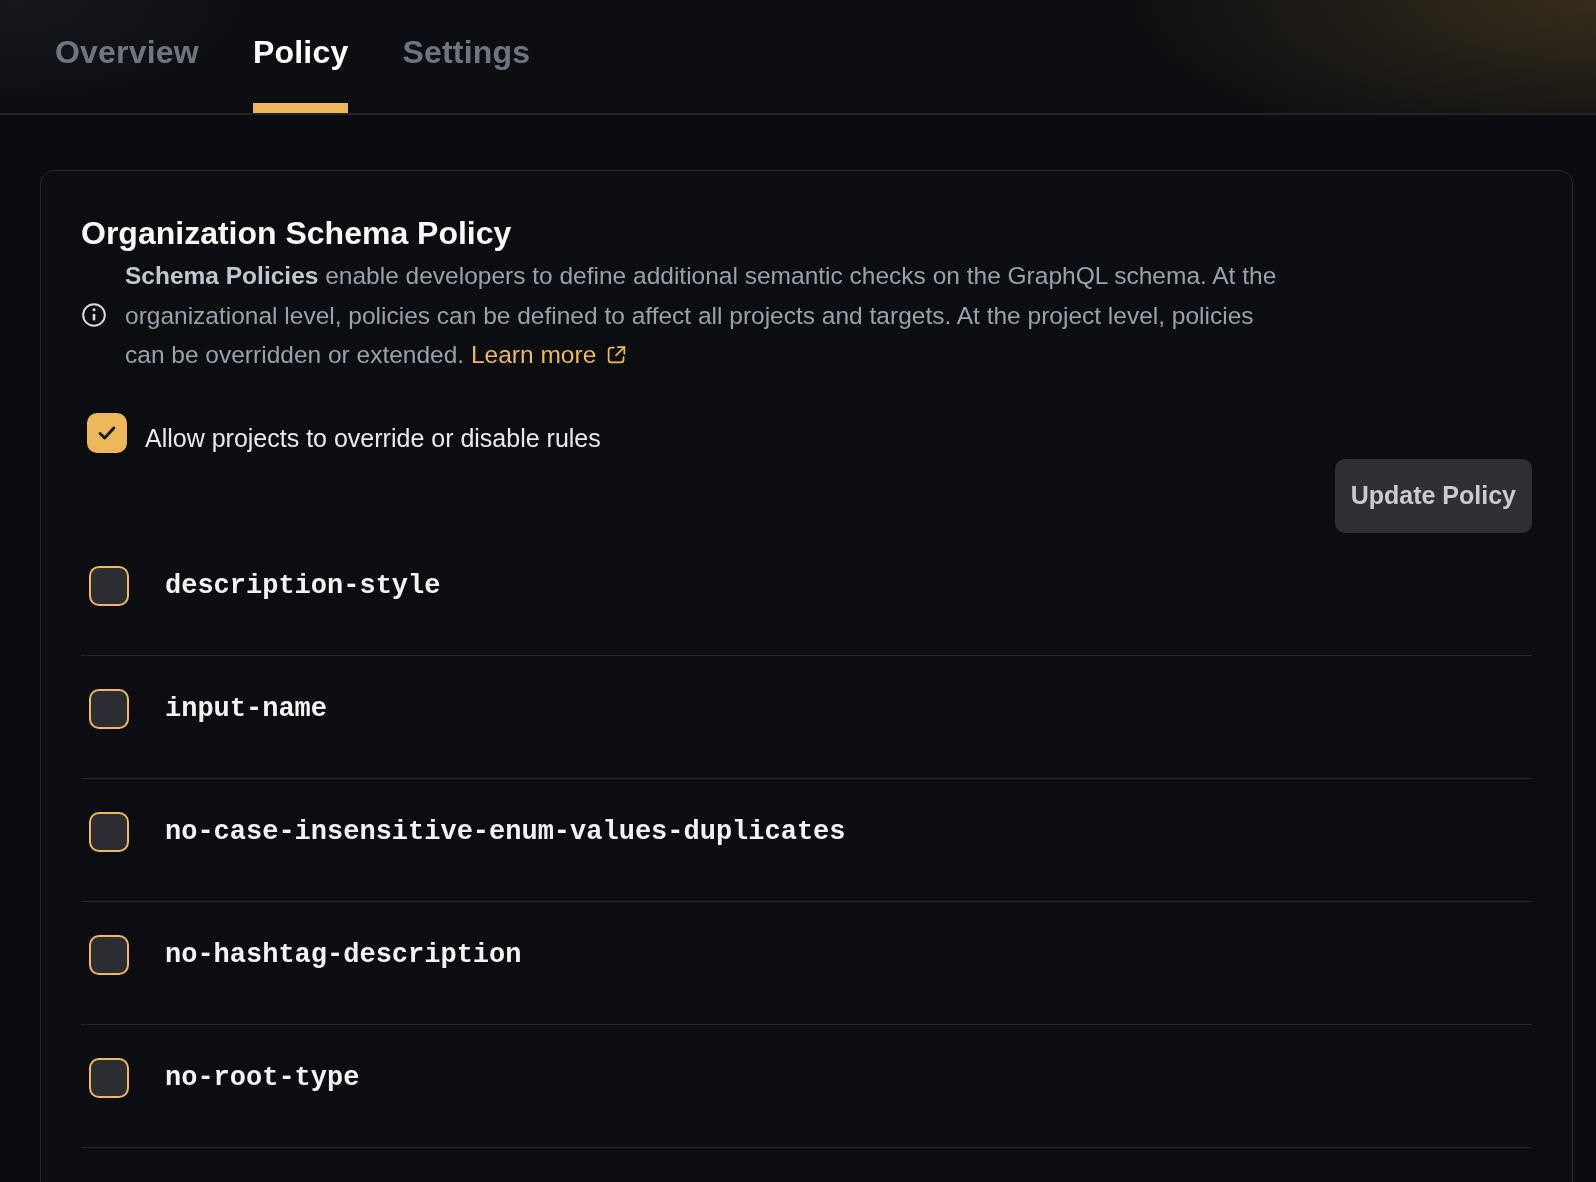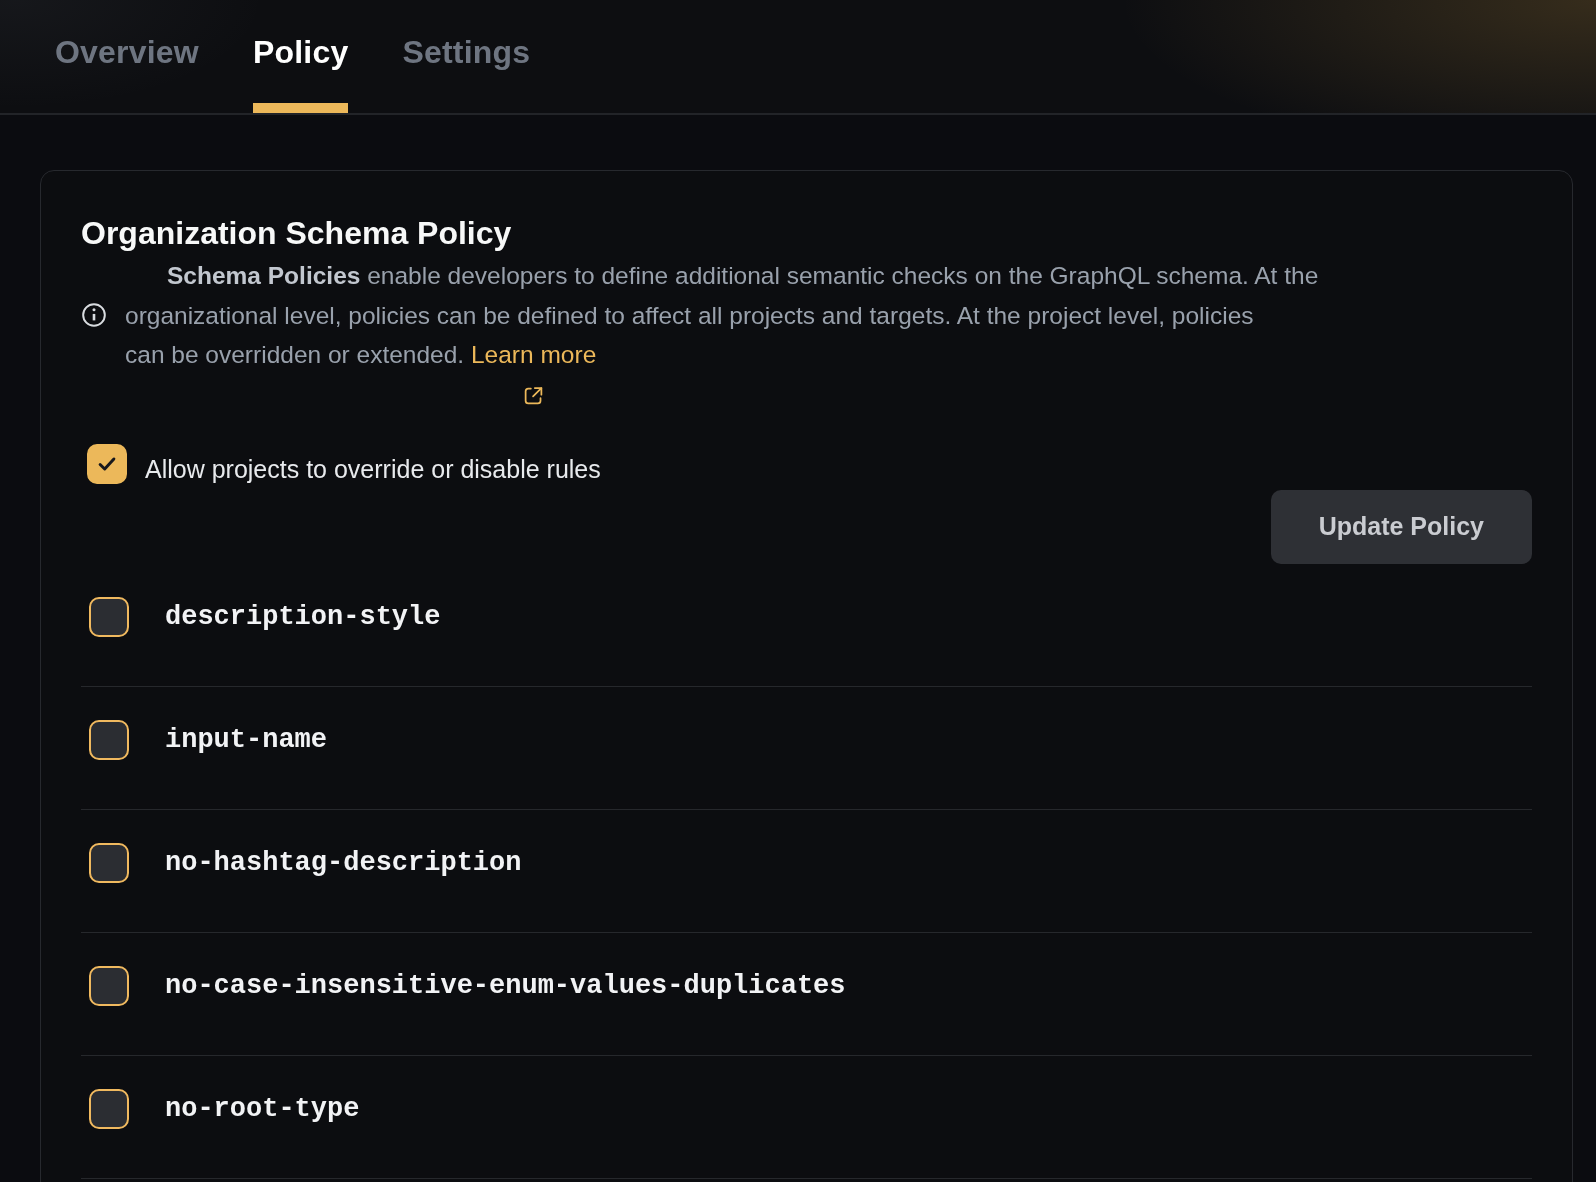--- a/index.html
+++ b/index.html
@@ -68,29 +68,28 @@
   
   .note{display:flex;gap:18px;}
   .note-icon{flex:0 0 26px;width:26px;height:26px;margin-top:46px;color:#d9dce0;}
   .note-icon svg{width:26px;height:26px;display:block;}
   .note-text{
     color:var(--text-dim);
     font-size:24.5px;
     line-height:39.5px;
   }
   .note-line{white-space:nowrap;}
-  .note-text b{color:#c2c7cf;font-weight:700;margin-left:42px;}
+  .note-text b{color:#c2c7cf;font-weight:700;}
   .learn{
     color:var(--accent);
     cursor:pointer;
     display:inline-flex;
     align-items:center;
     gap:10px;
     text-decoration:none;
-    flex-direction:column;
   }
   .learn svg{width:21px;height:21px;display:block;}
   
   .cb{
     width:40px;height:40px;
     border:2px solid var(--accent-border);
     border-radius:10px;
     background:#2b2d32;
     display:inline-flex;align-items:center;justify-content:center;
     flex:0 0 40px;
@@ -104,21 +103,21 @@
     margin-top:36px;
     padding-left:6px;
     display:flex;align-items:flex-end;gap:18px;
     height:42px;
   }
   .allow-label{color:#e8eaed;font-size:25px;}
   
   .btn-row{display:flex;justify-content:flex-end;margin-top:6px;}
   .update-btn{
     height:74px;
-    padding:0 48px;
+    padding:0 16px;
     border:none;
     border-radius:10px;
     background:#2e3035;
     color:#caccd1;
     font-size:25px;
     font-weight:700;
     font-family:inherit;
     cursor:pointer;
   }
   
@@ -199,25 +198,25 @@
       <li class="rule-row">
         <span class="cb"></span>
         <span class="rule-name">description-style</span>
       </li>
       <li class="rule-row">
         <span class="cb"></span>
         <span class="rule-name">input-name</span>
       </li>
       <li class="rule-row">
         <span class="cb"></span>
+        <span class="rule-name">no-case-insensitive-enum-values-duplicates</span>
+      </li>
+      <li class="rule-row">
+        <span class="cb"></span>
         <span class="rule-name">no-hashtag-description</span>
-      </li>
-      <li class="rule-row">
-        <span class="cb"></span>
-        <span class="rule-name">no-case-insensitive-enum-values-duplicates</span>
       </li>
       <li class="rule-row">
         <span class="cb"></span>
         <span class="rule-name">no-root-type</span>
       </li>
     </ul>
 
   </section>
 </main>
 

